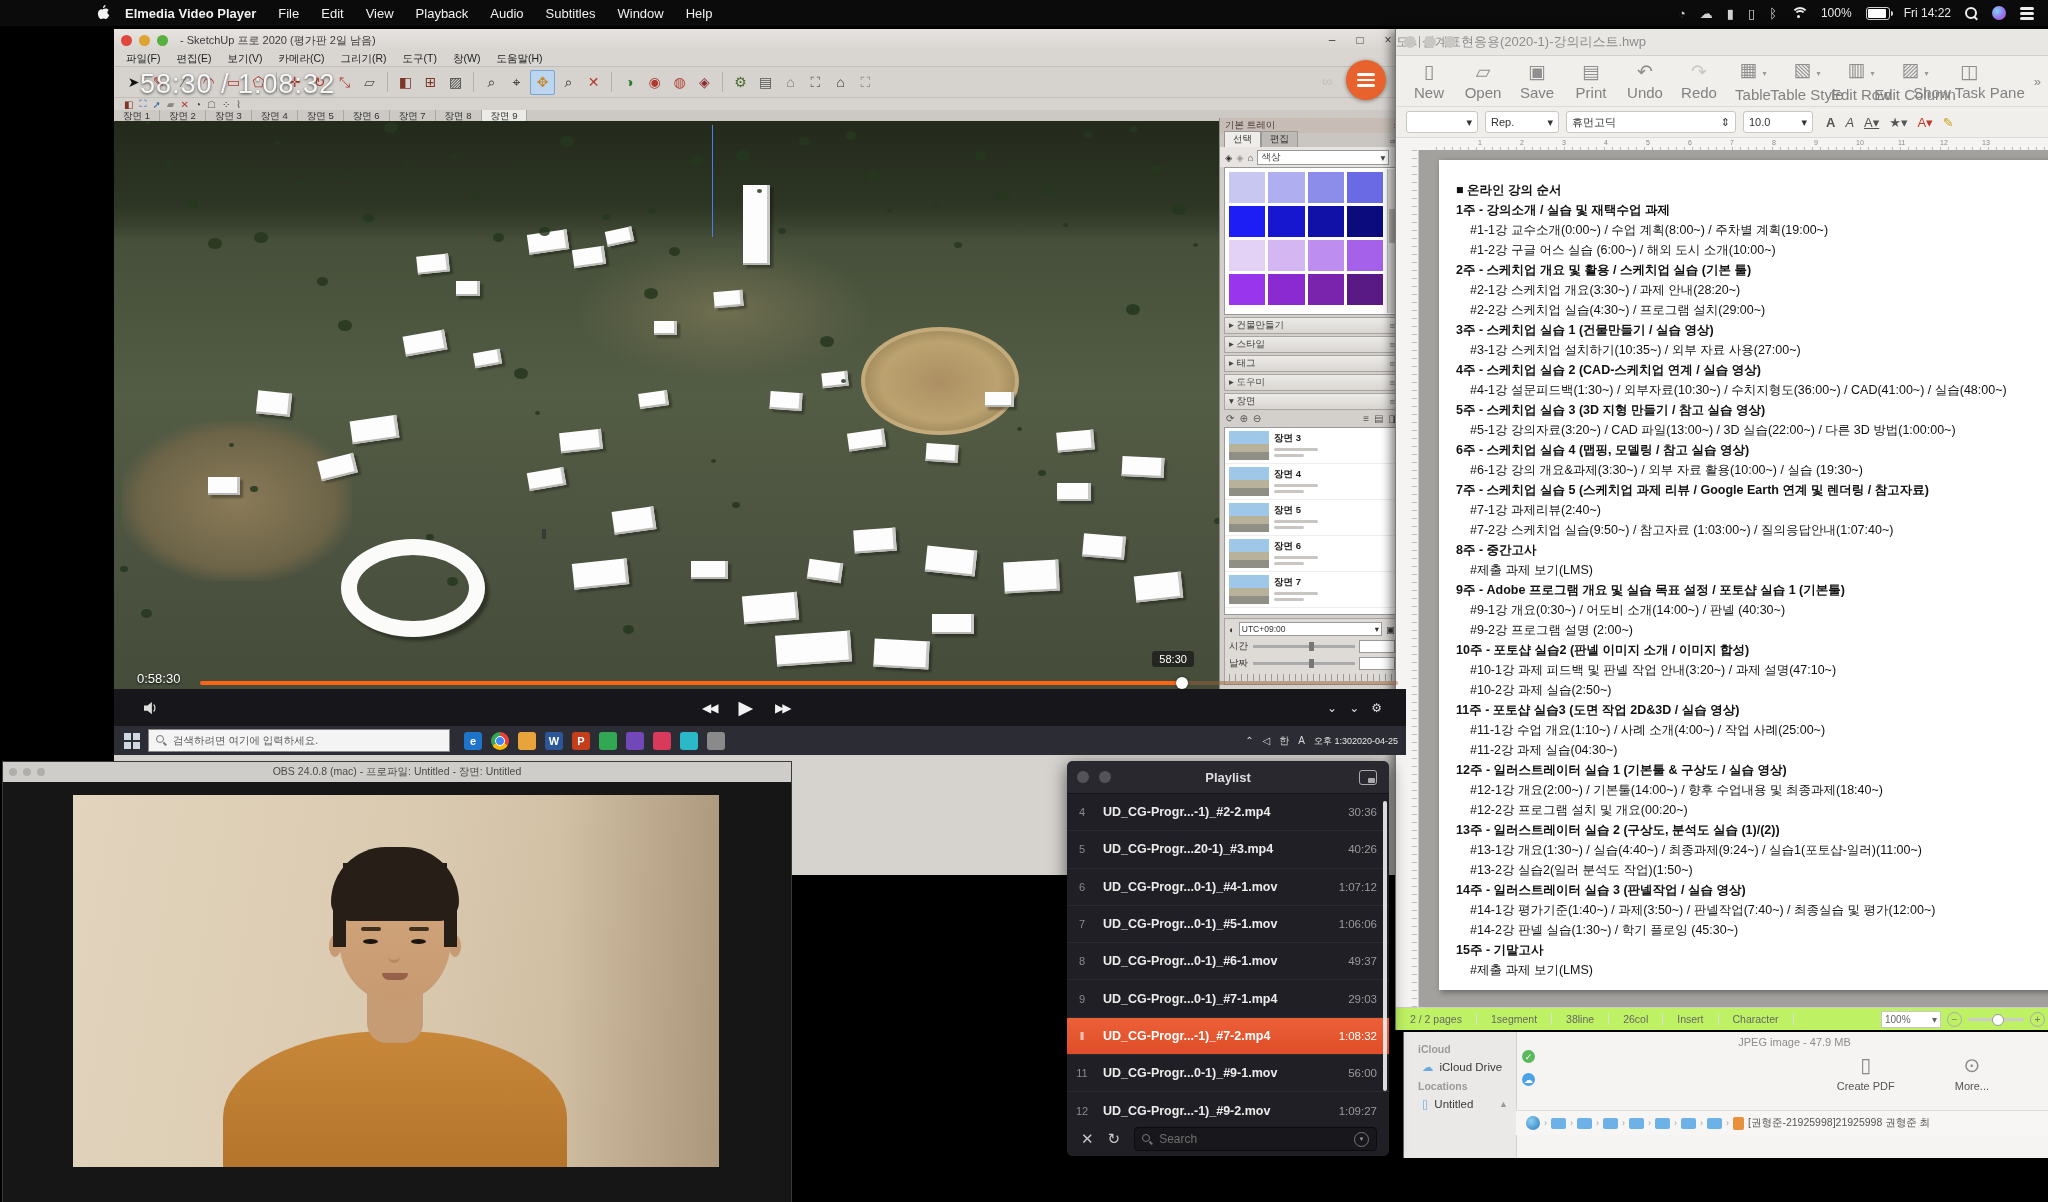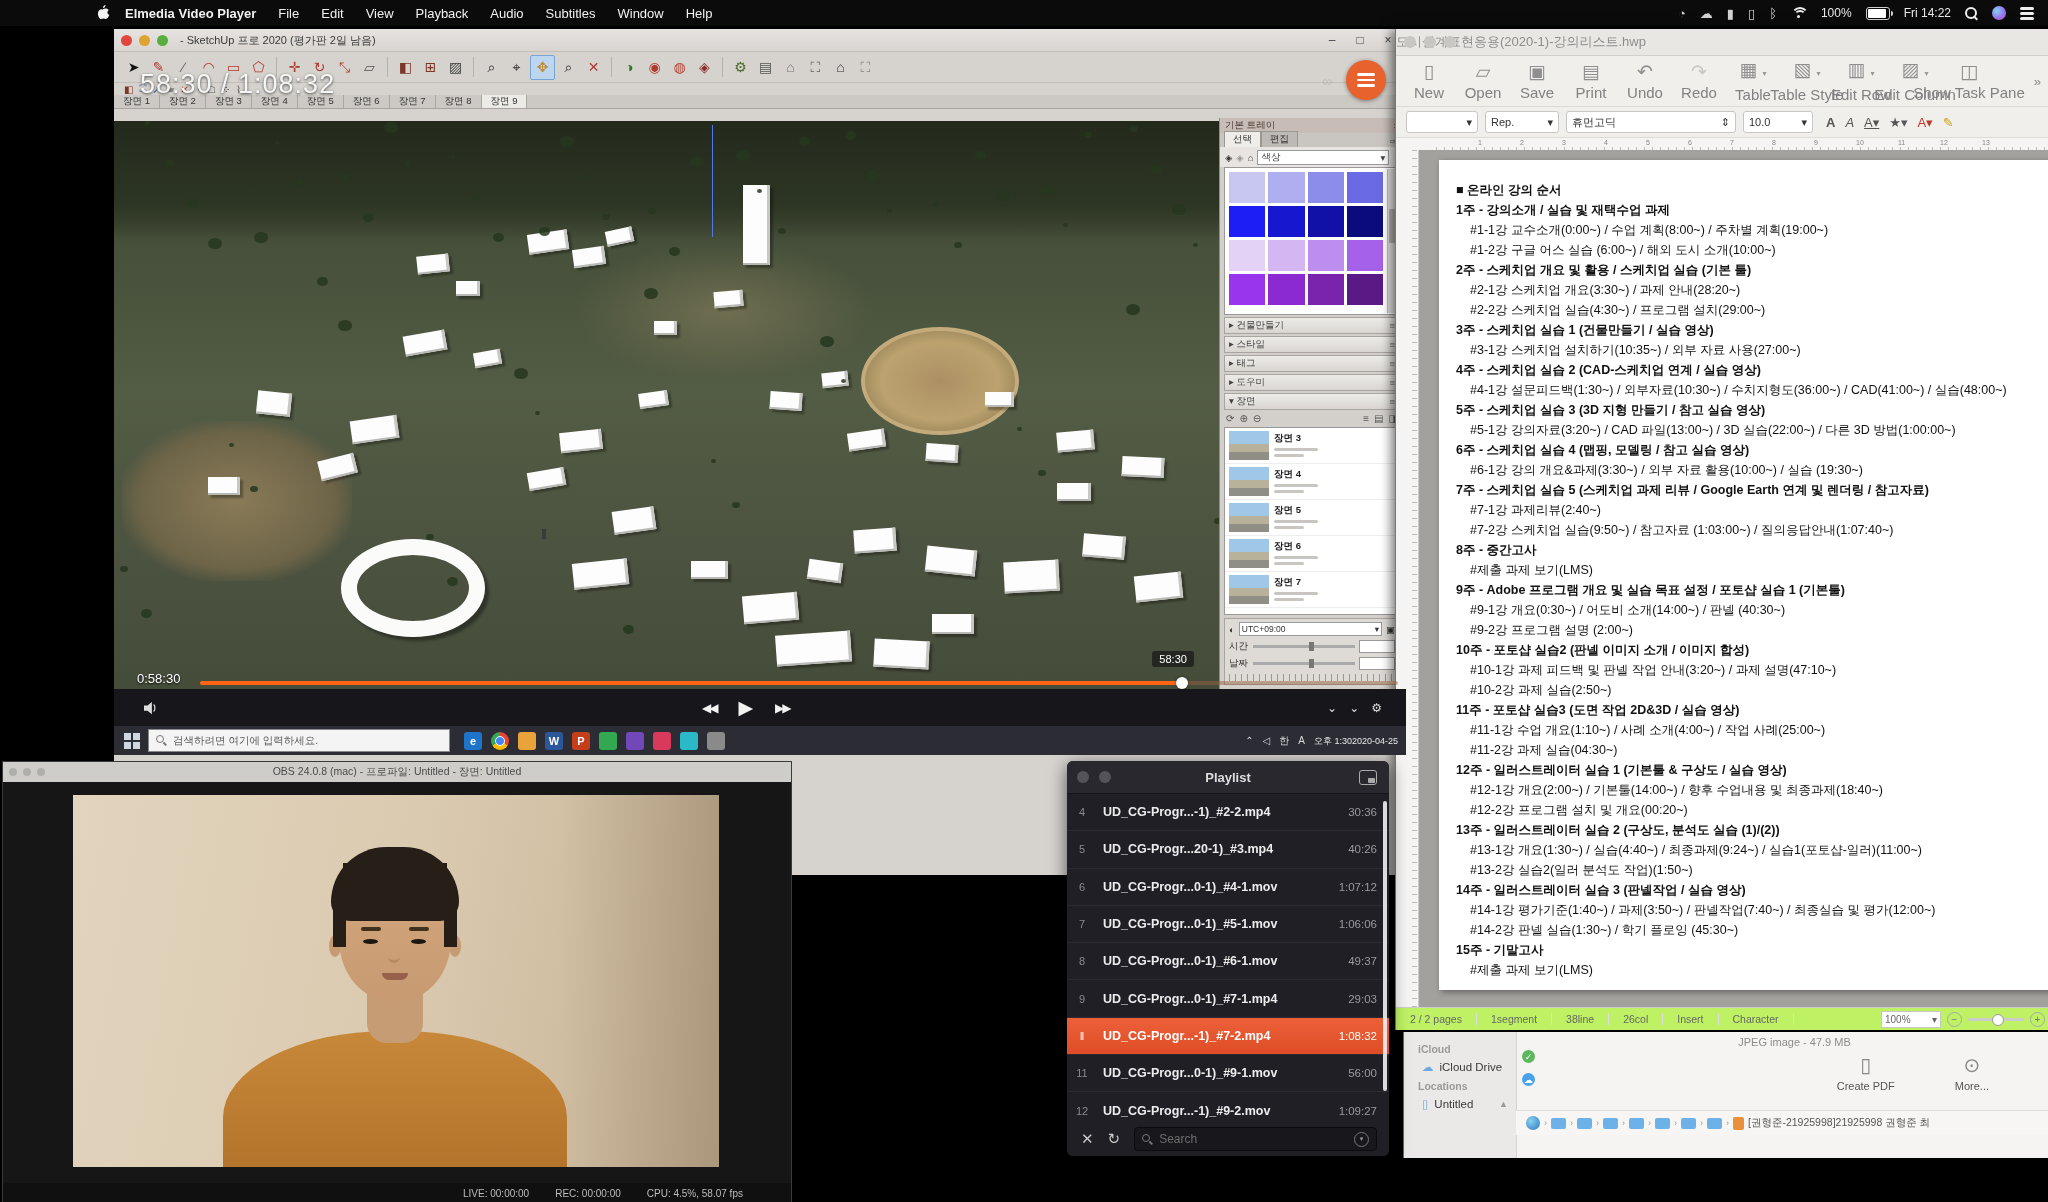--- a/index.html
+++ b/index.html
@@ -255,20 +255,30 @@
       <span class="tl" style="background:#e0463c"></span>
       <span class="tl" style="background:#dfa32f"></span>
       <span class="tl" style="background:#58ae3e"></span>
       <span class="t">- SketchUp 프로 2020 (평가판 2일 남음)</span>
       <span id="sk-winbtn">
           <span>–</span>
           <span>□</span>
           <span>×</span>
         </span>
     </div>
+    <div id="sk-menu">
+        <span>파일(F)</span>
+        <span>편집(E)</span>
+        <span>보기(V)</span>
+        <span>카메라(C)</span>
+        <span>그리기(R)</span>
+        <span>도구(T)</span>
+        <span>창(W)</span>
+        <span>도움말(H)</span>
+      </div>
     <div id="sk-tb1">
         <span class="ti" style="color: rgb(17, 17, 17);">➤</span>
         <span class="ti" style="color: rgb(176, 58, 46);">✎</span>
         <span class="ti" style="color: rgb(102, 102, 102);">∕</span>
         <span class="ti" style="color: rgb(176, 58, 46);">◠</span>
         <span class="ti" style="color: rgb(176, 58, 46);">▭</span>
         <span class="ti" style="color: rgb(176, 58, 46);">⬠</span>
         <span class="tsep"></span>
         <span class="ti" style="color: rgb(176, 58, 46);">✛</span>
         <span class="ti" style="color: rgb(176, 58, 46);">↻</span>
@@ -954,20 +964,15 @@
         <span class="sideburn" style="left:2px"></span>
         <span class="sideburn" style="right:2px"></span>
         <span class="brow" style="left:30px"></span>
         <span class="brow" style="left:78px"></span>
         <span class="eye" style="left:32px"></span>
         <span class="eye" style="left:80px"></span>
         <div id="nose"></div>
         <div id="mouth"></div>
       </div>
     </div>
-    <div id="obs-status">
-      <span>LIVE: 00:00:00</span>
-      <span>REC: 00:00:00</span>
-      <span>CPU: 4.5%, 58.07 fps</span>
-    </div>
   </div>
 
 </div>
 
 </body></html>

